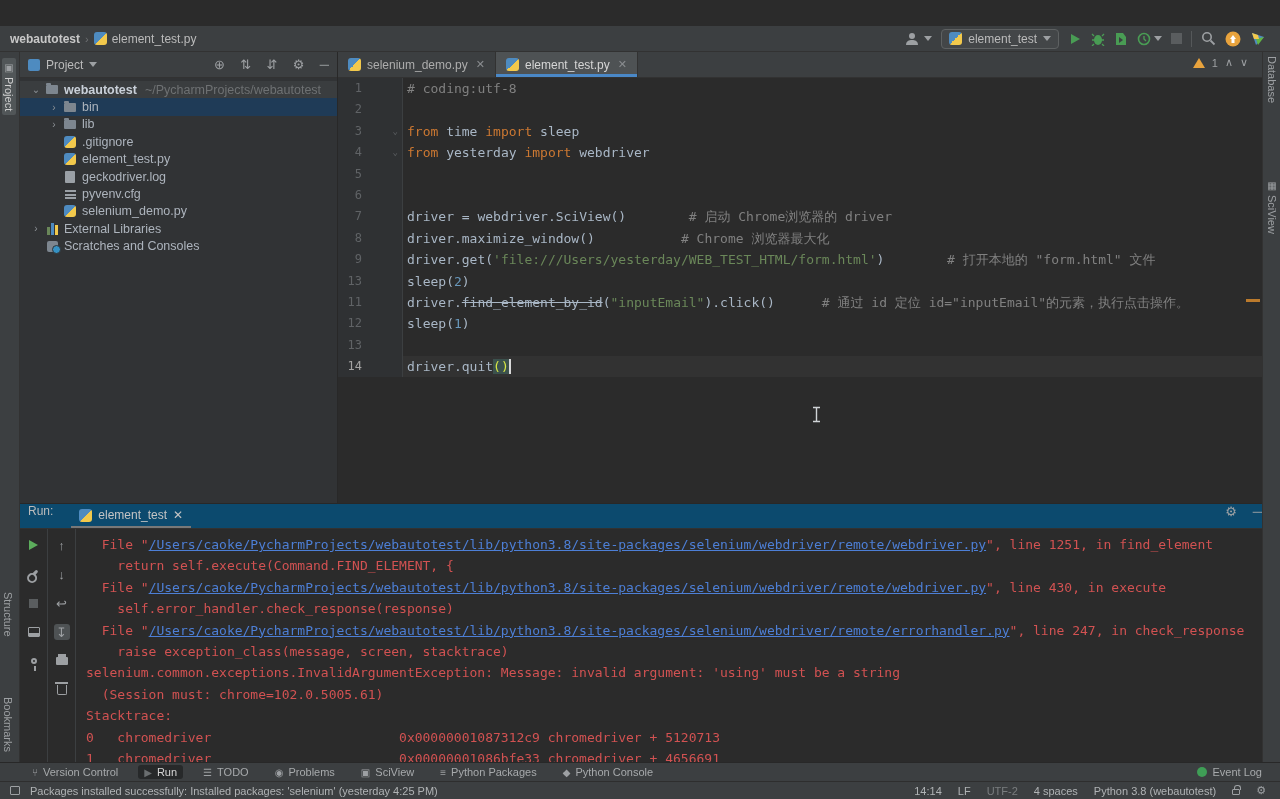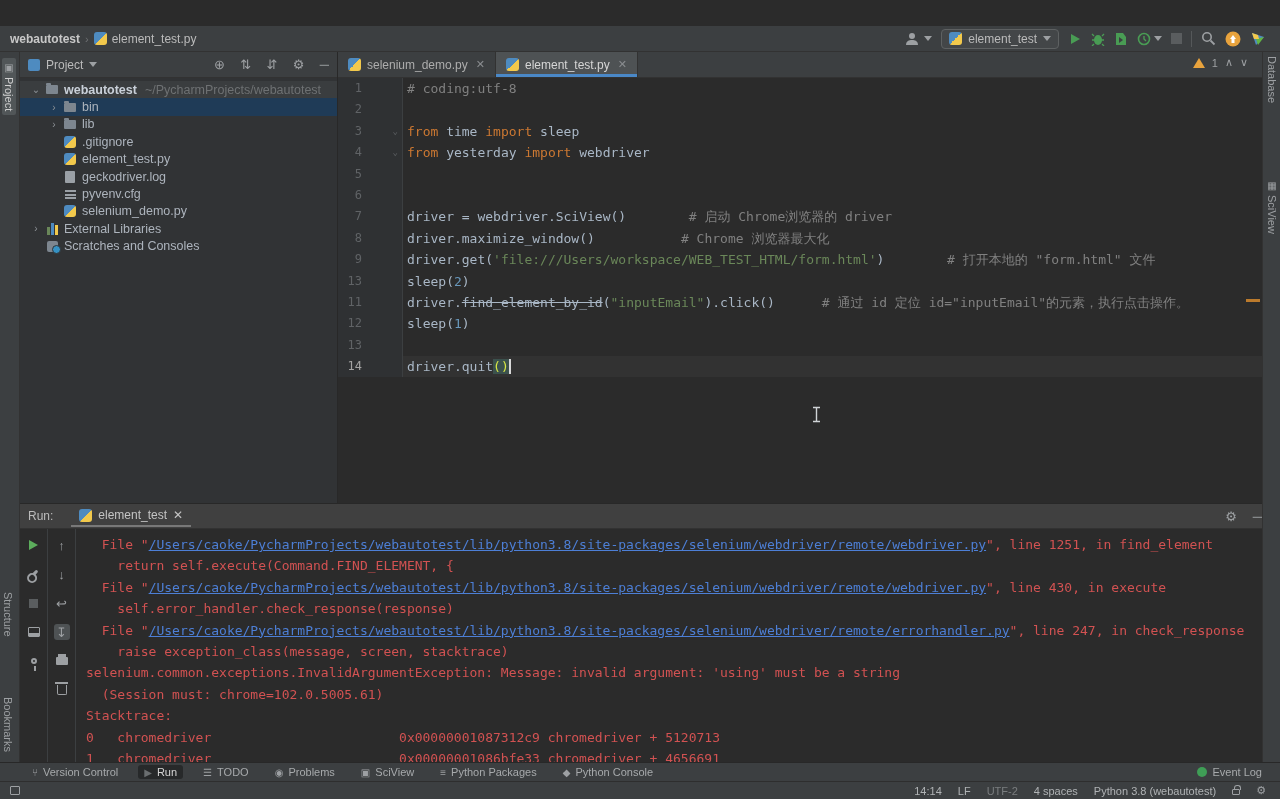--- a/index.html
+++ b/index.html
@@ -73,21 +73,21 @@
   .seg.strike { color:#a9b7c6; text-decoration:line-through; }
   .seg.brace { color:#d9e844; background:#3b514d; }
   .caret { display:inline-block; width:2px; height:15px; background:#d8d8d8; vertical-align:-3px; }
   .warn-widget { position:absolute; top:4px; right:14px; display:flex; align-items:center; gap:7px; font-size:11px; color:#9da0a3; z-index:3; }
   .warn-tri { width:0; height:0; border-left:6px solid transparent; border-right:6px solid transparent; border-bottom:10px solid #e8a33d; position:relative; }
   .scroll-mark { position:absolute; right:2px; width:14px; height:3px; background:#bb7a2c; z-index:3; }
   .ibeam { position:absolute; color:#cfd3d6; z-index:4; }
 
   
   .run-panel { position:absolute; left:20px; right:0; top:503px; height:259px; background:#2b2b2b; border-top:1px solid #282828; }
-  .run-header { height:25px; background:#404040; border-bottom:1px solid #323232; display:flex; align-items:center; font-size:12px; color:#bbbbbb; padding:0 8px; }
+  .run-header { height:25px; background:#0c4a6e; border-bottom:1px solid #323232; display:flex; font-size:12px; color:#bbbbbb; padding:0 8px; }
   .run-tab { display:flex; align-items:center; gap:6px; margin-left:18px; padding:3px 8px; border-bottom:2px solid #787878; color:#c4c4c4; }
   .run-header-right { margin-left:auto; display:flex; gap:16px; color:#9da0a3; font-size:13px; padding-right:10px; }
   .run-body { position:absolute; top:25px; left:0; right:0; bottom:0; display:flex; }
   .rtoolcol { width:28px; flex:none; border-right:1px solid #3c3f41; display:flex; flex-direction:column; align-items:center; padding-top:8px; gap:13px; }
   .mini { width:16px; height:16px; display:flex; align-items:center; justify-content:center; color:#9da0a3; font-size:13px; }
   .mini.selbg { background:#4e5254; border-radius:3px; }
   .play-tri { width:0; height:0; border-top:5px solid transparent; border-bottom:5px solid transparent; border-left:9px solid #5cad5c; }
   .stop-sq { width:9px; height:9px; background:#5a5d5f; }
   .wrench { width:11px; height:3px; background:#9da0a3; transform:rotate(-45deg); border-radius:2px; position:relative; }
   .wrench:before { content:""; position:absolute; left:-3px; top:-2px; width:6px; height:6px; border:2px solid #9da0a3; border-radius:50%; background:#2b2b2b; }
@@ -363,21 +363,21 @@
         <div class="code-line">
           <span class="gutter">7</span>
           <span class="ctext"><span class="seg pl">driver = webdriver.SciView()</span><span class="seg com">        # 启动 Chrome浏览器的 driver</span></span>
         </div>
         <div class="code-line">
           <span class="gutter">8</span>
           <span class="ctext"><span class="seg pl">driver.maximize_window()</span><span class="seg com">           # Chrome 浏览器最大化</span></span>
         </div>
         <div class="code-line">
           <span class="gutter">9</span>
-          <span class="ctext"><span class="seg pl">driver.get(</span><span class="seg str">'file:///Users/workspace/WEB_TEST_HTML/form.html'</span><span class="seg pl">)</span><span class="seg com">        # 打开本地的 "form.html" 文件</span></span>
+          <span class="ctext"><span class="seg pl">driver.get(</span><span class="seg str">'file:///Users/yesterday/WEB_TEST_HTML/form.html'</span><span class="seg pl">)</span><span class="seg com">        # 打开本地的 "form.html" 文件</span></span>
         </div>
         <div class="code-line">
           <span class="gutter">13</span>
           <span class="ctext"><span class="seg pl">sleep(</span><span class="seg num">2</span><span class="seg pl">)</span></span>
         </div>
         <div class="code-line">
           <span class="gutter">11</span>
           <span class="ctext"><span class="seg pl">driver.</span><span class="seg strike">find_element_by_id</span><span class="seg pl">(</span><span class="seg str">"inputEmail"</span><span class="seg pl">).click()</span><span class="seg com">      # 通过 id 定位 id="inputEmail"的元素，执行点击操作。</span></span>
         </div>
         <div class="code-line">
@@ -492,20 +492,21 @@
         </span>
       </span>
     <span class="bb-right">
       <span class="dot-green"></span>
       <span>Event Log</span>
     </span>
   </div>
 
   <div class="statusbar">
     <span class="winicon"></span>
+    <span>Packages installed successfully: Installed packages: 'selenium' (yesterday 4:25 PM)</span>
     <span class="sb-right">
       <span>14:14</span>
       <span>LF</span>
       <span class="sb-dim">UTF-2</span>
       <span>4 spaces</span>
       <span>Python 3.8 (webautotest)</span>
       <span class="lock"></span>
       <span style="color:#9da0a3">⚙</span>
     </span>
   </div>

